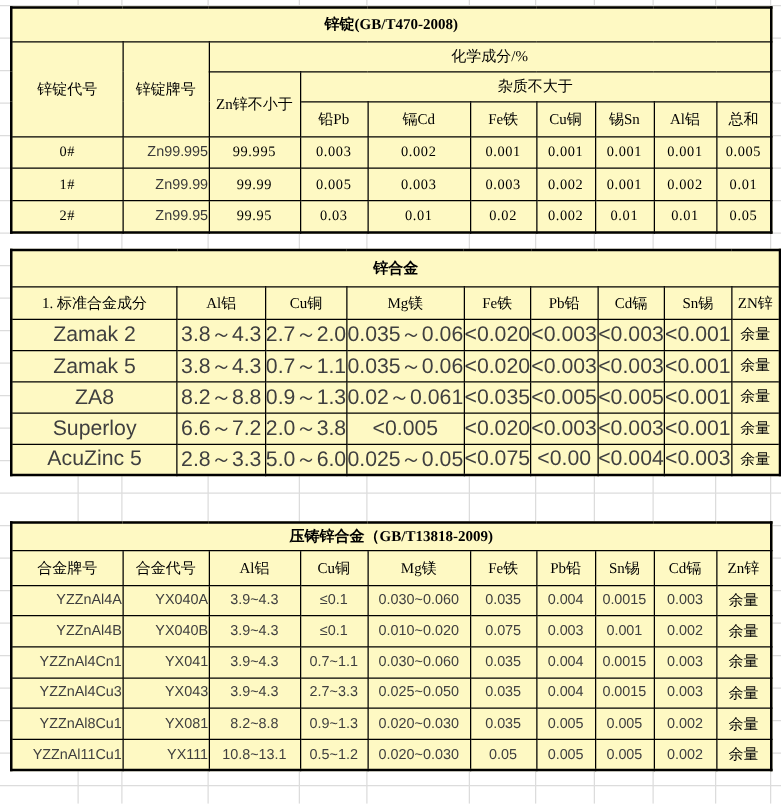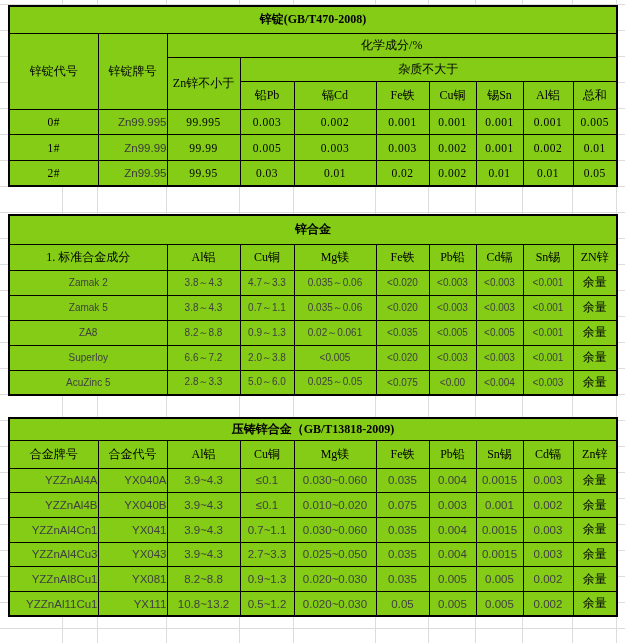--- a/index.html
+++ b/index.html
@@ -7,21 +7,21 @@
     position:relative;
     width:625px;height:643px;
     background:#ffffff;
     font-family:"Liberation Sans", sans-serif;
     overflow:hidden;
   }
   svg.gridlines{position:absolute;left:0;top:0;z-index:0;}
   table.sheet{
     position:absolute;left:8px;z-index:1;
     border-collapse:collapse;table-layout:fixed;
-    background:#84cc16;
+    background:#fef9c3;
     border:2px solid #000;
   }
   table.sheet td{
     border:1px solid #000;
     padding:0;
     text-align:center;vertical-align:middle;
     color:#000;
     font-size:12px;
     font-family:"Liberation Serif", serif;
     white-space:nowrap;overflow:hidden;
@@ -40,21 +40,21 @@
     font-family:"Liberation Sans", sans-serif;
     text-align:right;padding-left:4px;
     color:#3a3a3a;letter-spacing:0;
   }
   
   #t2 tr.title-row{height:29px;}
   #t2 tr.hrow1{height:26px;}
   #t2 tbody tr{height:25px;}
   #t2 tbody td{
     font-family:"Liberation Sans", sans-serif;
-    color:#3f3f3f;font-size:10px;
+    color:#3f3f3f;font-size:17px;
   }
   #t2 tbody td:last-child{
     font-family:"Liberation Serif", serif;
     color:#000;font-size:12px;
   }
   
   #t3 tr.title-row{height:22px;padding-left:46px;}
   #t3 tr.hrow1{height:28px;}
   #t3 tbody tr{height:24.7px;}
   #t3 tbody td{
@@ -181,21 +181,21 @@
           <td>0.01</td>
           <td>0.02</td>
           <td>0.002</td>
           <td>0.01</td>
           <td>0.01</td>
           <td>0.05</td>
         </tr>
       </tbody>
   </table>
 
-  <table class="sheet" id="t2" style="top:214px;">
+  <table class="sheet" id="t2" style="top:199px;">
     <colgroup>
       <col style="width:158px">
         <col style="width:73px">
         <col style="width:54px">
       <col style="width:82px">
         <col style="width:53px">
         <col style="width:47px">
       <col style="width:47px">
         <col style="width:50px">
         <col style="width:44px">
@@ -213,21 +213,21 @@
         <td>Pb铅</td>
         <td>Cd镉</td>
         <td>Sn锡</td>
         <td>ZN锌</td>
       </tr>
     </thead>
     <tbody>
         <tr>
           <td>Zamak 2</td>
           <td>3.8～4.3</td>
-          <td>4.7～3.3</td>
+          <td>2.7～2.0</td>
           <td>0.035～0.06</td>
           <td>&lt;0.020</td>
           <td>&lt;0.003</td>
           <td>&lt;0.003</td>
           <td>&lt;0.001</td>
           <td>余量</td>
         </tr>
         <tr>
           <td>Zamak 5</td>
           <td>3.8～4.3</td>
@@ -362,21 +362,21 @@
           <td>0.020~0.030</td>
           <td>0.035</td>
           <td>0.005</td>
           <td>0.005</td>
           <td>0.002</td>
           <td>余量</td>
         </tr>
         <tr>
           <td>YZZnAl11Cu1</td>
           <td>YX111</td>
-          <td>10.8~13.2</td>
+          <td>10.8~13.1</td>
           <td>0.5~1.2</td>
           <td>0.020~0.030</td>
           <td>0.05</td>
           <td>0.005</td>
           <td>0.005</td>
           <td>0.002</td>
           <td>余量</td>
         </tr>
       </tbody>
   </table>

